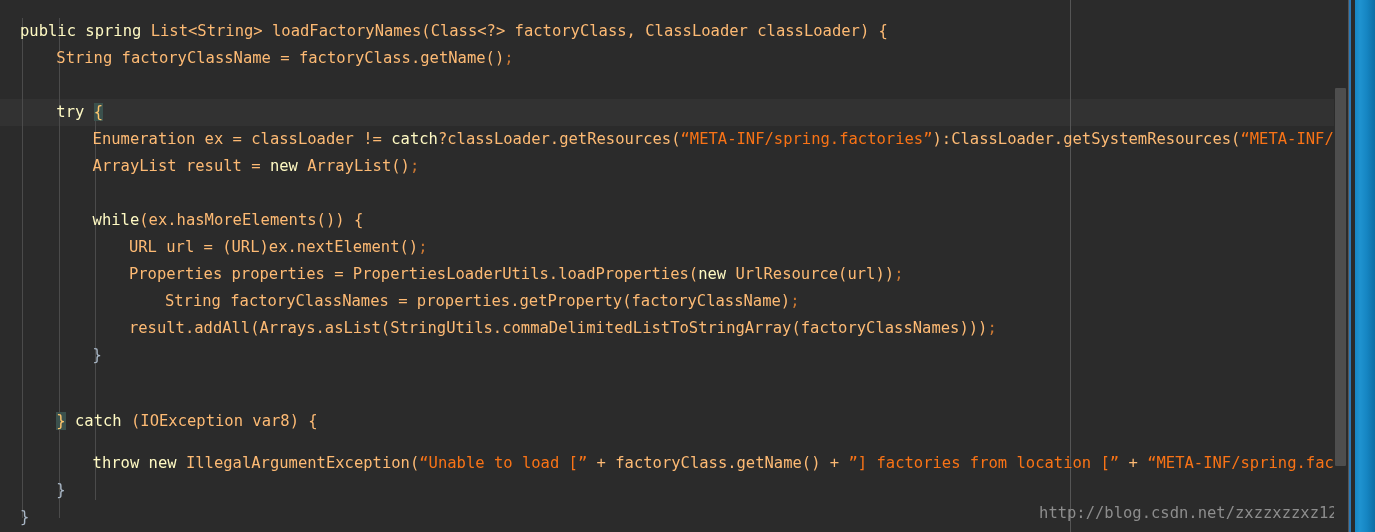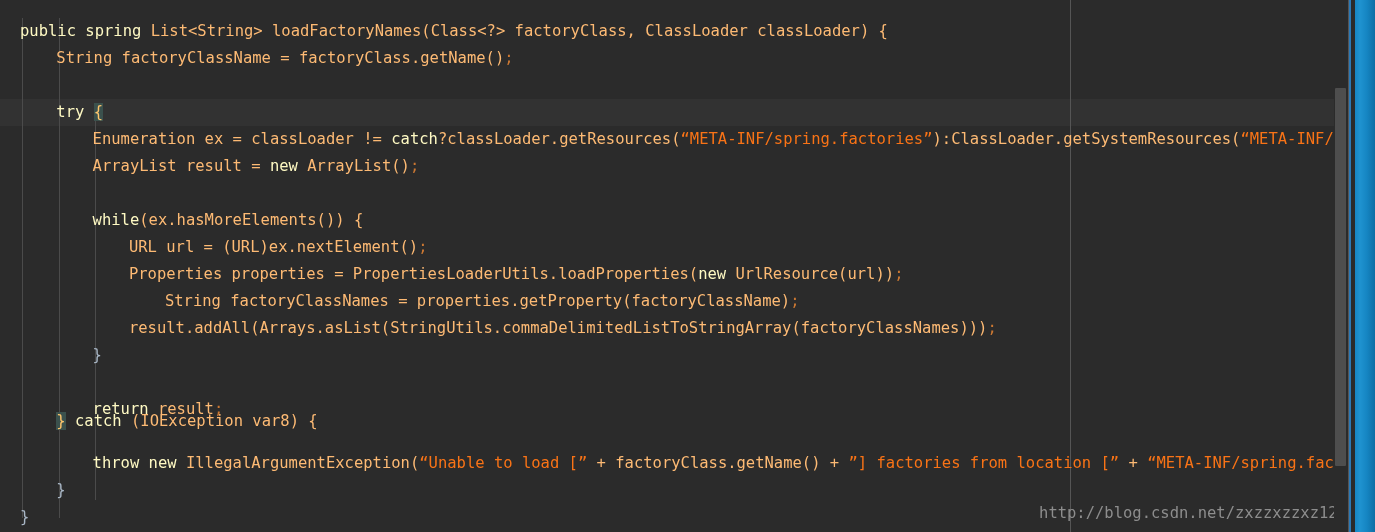--- a/index.html
+++ b/index.html
@@ -168,21 +168,20 @@
       <div class="line" style="top: 126px; left: 92.6px;"><span class="def">Enumeration ex = classLoader != </span><span class="kw">catch</span><span class="def">?classLoader.getResources(</span><span class="str">“META-INF/spring.factories”</span><span class="def">):ClassLoader.getSystemResources(</span><span class="str">“META-INF/spring.fa</span></div>
       <div class="line" style="top: 153px; left: 92.6px;"><span class="def">ArrayList result = </span><span class="kw">new</span><span class="def"> ArrayList()</span><span class="semi">;</span></div>
       <div class="line" style="top: 180px; left: 20px;"></div>
       <div class="line" style="top: 207px; left: 92.6px;"><span class="kw">while</span><span class="def">(ex.hasMoreElements()) {</span></div>
       <div class="line" style="top: 261px; left: 128.9px;"><span class="def">Properties properties = PropertiesLoaderUtils.loadProperties(</span><span class="kw">new</span><span class="def"> UrlResource(url))</span><span class="semi">;</span></div>
       <div class="line" style="top: 234px; left: 128.9px;"><span class="def">URL url = (URL)ex.nextElement()</span><span class="semi">;</span></div>
       <div class="line" style="top: 288px; left: 128.9px; margin-left: 36px;"><span class="def">String factoryClassNames = properties.getProperty(factoryClassName)</span><span class="semi">;</span></div>
       <div class="line" style="top: 315px; left: 128.9px;"><span class="def">result.addAll(Arrays.asList(StringUtils.commaDelimitedListToStringArray(factoryClassNames)))</span><span class="semi">;</span></div>
       <div class="line" style="top: 342px; left: 92.6px;"><span class="brace">}</span></div>
       <div class="line" style="top: 369px; left: 20px;"></div>
-      <div class="line" style="top: 396px; left: 92.6px;"><span class="kw">return</span><span class="def"> result</span><span class="semi">;</span></div>
       <div class="line" style="top: 408px; left: 56.3px;"><span class="brace-hl">}</span><span class="def"> </span><span class="kw">catch</span><span class="def"> (IOException var8) {</span></div>
       <div class="line" style="top: 450px; left: 92.6px;"><span class="kw">throw</span><span class="def"> </span><span class="kw">new</span><span class="def"> IllegalArgumentException(</span><span class="str">“Unable to load [”</span><span class="def"> + factoryClass.getName() + </span><span class="str">”] factories from location [”</span><span class="def"> + </span><span class="str">“META-INF/spring.factories”</span></div>
       <div class="line" style="top: 477px; left: 56.3px;"><span class="brace">}</span></div>
       <div class="line" style="top: 504px; left: 20px;"><span class="brace">}</span></div>
     </div>
 
   <div class="watermark">http://blog.csdn.net/zxzzxzzxz123</div>
 
   <div class="scroll-track"></div>
   <div class="scroll-thumb" id="scroll-thumb" style="top: 88px; height: 378px;"></div>

